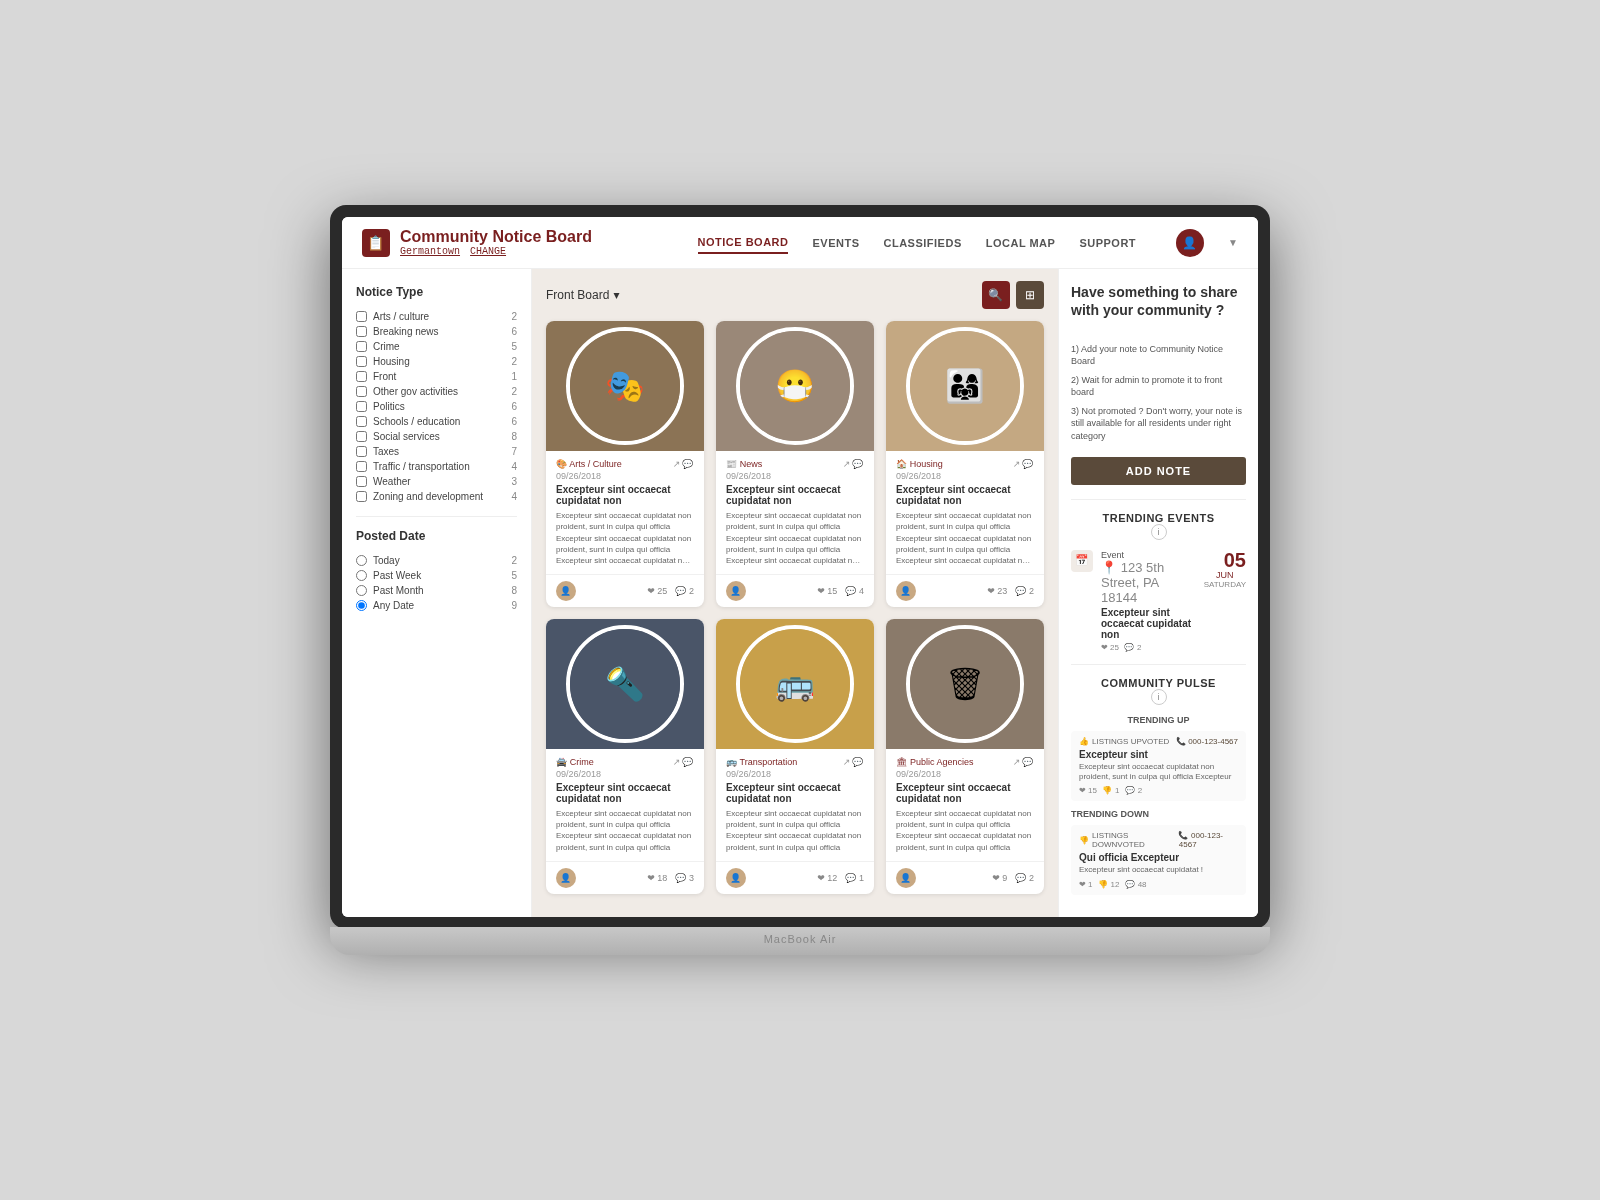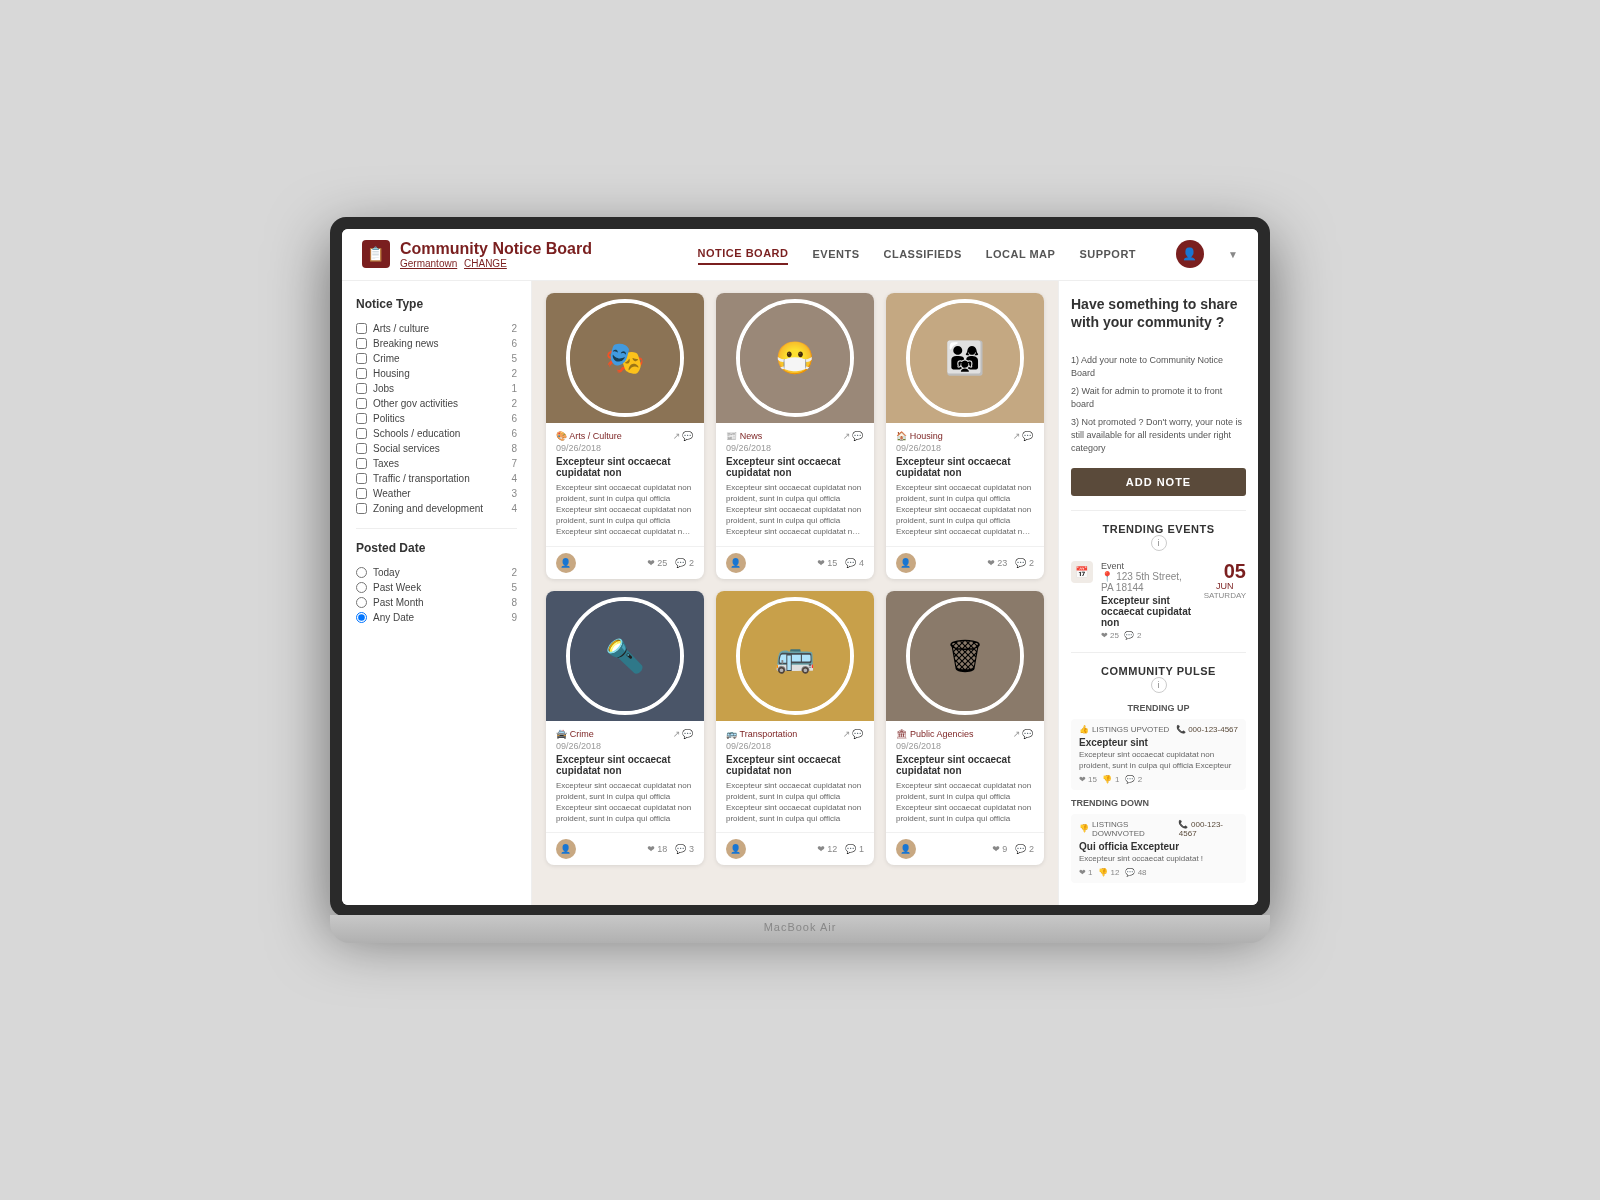--- a/index.html
+++ b/index.html
@@ -87,20 +87,21 @@
 
     .logo-title {
       font-size: 16px;
       font-weight: bold;
       color: #7a1f1f;
     }
 
     .logo-sub {
       font-size: 10px;
       color: #888;
+      font-family: Liberation Mono, monospace;
     }
 
     .logo-sub span {
       color: #7a1f1f;
       text-decoration: underline;
       cursor: pointer;
     }
 
     .nav-links {
       display: flex;
@@ -468,21 +469,21 @@
     .event-details {
       flex: 1;
     }
 
     .event-name {
       font-size: 9px;
       color: #555;
     }
 
     .event-location {
-      font-size: 10px;
+      font-size: 13px;
       color: #888;
     }
 
     .event-title {
       font-size: 10px;
       font-weight: bold;
       color: #333;
       margin-top: 2px;
     }
 
@@ -631,21 +632,21 @@
       <span>Crime</span>
       <span class="count">5</span>
     </div>
               <div class="filter-item">
       <input type="checkbox" style="">
       <span>Housing</span>
       <span class="count">2</span>
     </div>
               <div class="filter-item">
       <input type="checkbox" style="">
-      <span>Jobs</span>
+      <span>Front</span>
       <span class="count">1</span>
     </div>
               <div class="filter-item">
       <input type="checkbox" style="">
       <span>Other gov activities</span>
       <span class="count">2</span>
     </div>
               <div class="filter-item">
       <input type="checkbox" style="">
       <span>Politics</span>
@@ -705,20 +706,30 @@
     </div>
               <div class="posted-date-item">
       <input type="radio" name="date-filter" checked="" style="">
       <span>Any Date</span>
       <span class="count">9</span>
     </div>
             </div>
         </aside>
 
         <main class="center-content">
+          <div class="content-header">
+            <div class="front-board-btn">
+              <span>Front Board</span>
+              <span>▾</span>
+            </div>
+            <div class="header-actions">
+              <div class="icon-btn">🔍</div>
+              <div class="icon-btn light">⊞</div>
+            </div>
+          </div>
 
           <div class="cards-grid" id="cards-grid">
               <div class="card">
       <div class="card-image-wrap" style="background:#8B7355;">
         <div class="card-img-circle">
           <div class="card-img-placeholder" style="background:#8B7355;">🎭</div>
         </div>
       </div>
       <div class="card-body">
         <div class="card-meta">

